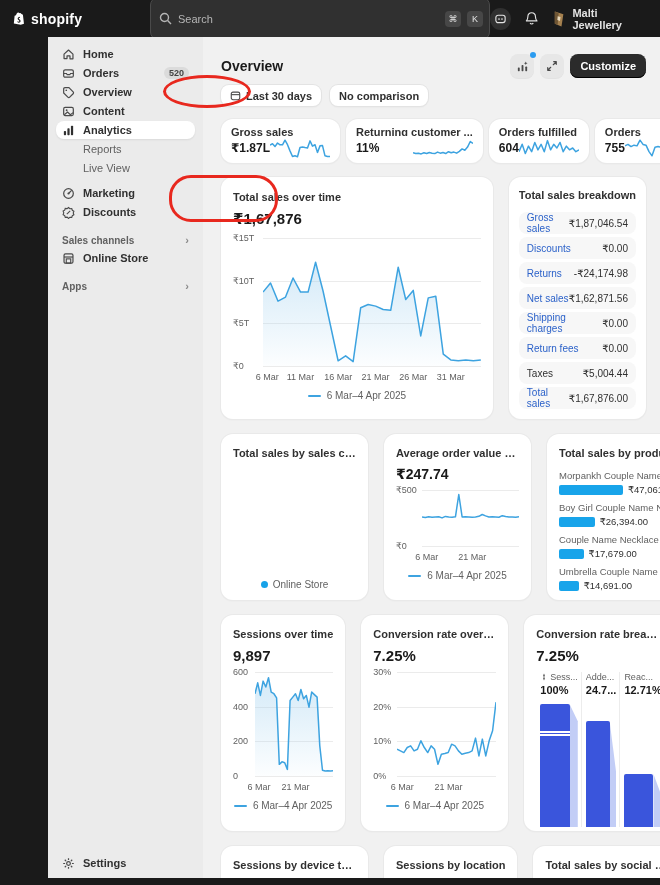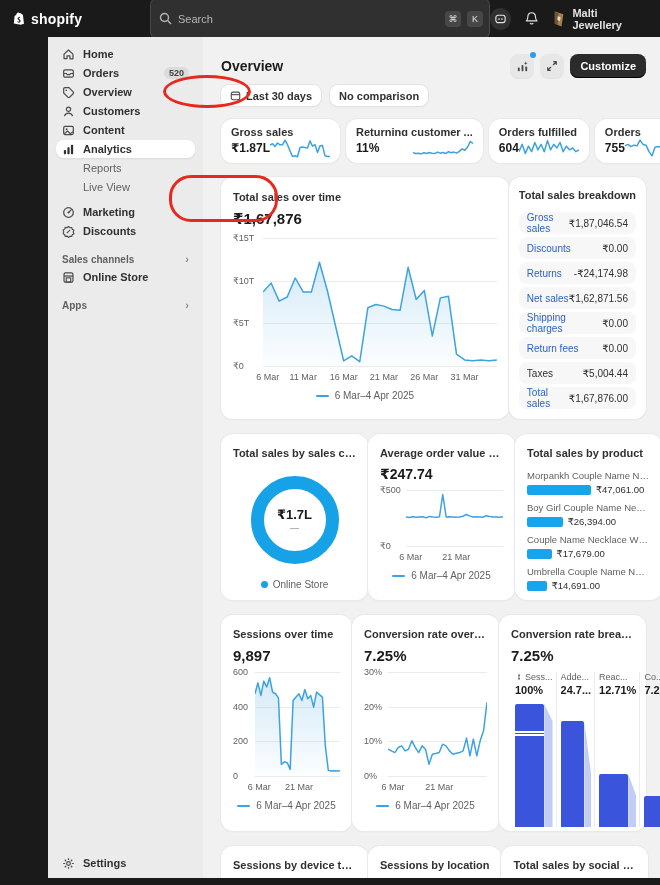--- a/index.html
+++ b/index.html
@@ -49,21 +49,21 @@
   
   .card { background:#fff; border-radius:12px; box-shadow:0 0 0 1px #e9e9e9,0 1px 2px rgba(0,0,0,.06); }
   .card-title { font-size:11px; font-weight:600; color:#303030; text-decoration:underline dotted #b5b5b5; text-underline-offset:3px; text-decoration-thickness:1px; display:inline-block; max-width:100%; white-space:nowrap; overflow:hidden; text-overflow:ellipsis; }
 
   .metrics-row { display:flex; gap:6px; margin-top:12px; }
   .metric-card { flex:1; height:44px; padding:7px 10px 5px 10px; display:flex; flex-direction:column; }
   .metric-bottom { display:flex; align-items:center; justify-content:space-between; margin-top:2px; }
   .metric-value { font-size:12px; font-weight:bold; color:#1a1a1a; }
   .spark { width:60px; height:20px; }
 
-  .row-grid { display:flex; margin-top:14px; }
+  .row-grid { display:flex; gap:16px; margin-top:14px; }
   .w-big { width:310px; } .w-sm { width:147px; }
 
   
   .bigchart-card { height:242px; padding:12px; }
   .big-value { font-size:15px; font-weight:bold; color:#1a1a1a; margin-top:3px; }
   .plotwrap { display:flex; margin-top:10px; }
   .ygut { width:30px; position:relative; font-size:9px; color:#616161; }
   .ygut span { position:absolute; left:0; transform:translateY(-50%); }
   .plot { flex:1; position:relative; }
   .gline { position:absolute; left:0; right:0; height:1px; background:#ebebeb; }
@@ -199,27 +199,20 @@
     </div>
     <div class="nav-item">
       <svg class="icn" viewBox="0 0 14 14">
           <path d="M7.5 1.8 12 6.3a1.4 1.4 0 0 1 0 2L8.3 12a1.4 1.4 0 0 1-2 0L1.8 7.5V3.2c0-.8.6-1.4 1.4-1.4z" fill="none" stroke="#4a4a4a" stroke-width="1.3"></path>
           <circle cx="4.6" cy="4.6" r="0.9" fill="#4a4a4a"></circle>
         </svg>
       <span class="nlabel">Overview</span>
     </div>
     <div class="nav-item">
       <svg class="icn" viewBox="0 0 14 14">
-          <circle cx="7" cy="4.6" r="2.3" fill="none" stroke="#4a4a4a" stroke-width="1.3"></circle>
-          <path d="M2.6 12c.6-2.2 2.3-3.3 4.4-3.3s3.8 1.1 4.4 3.3" fill="none" stroke="#4a4a4a" stroke-width="1.3"></path>
-        </svg>
-      <span class="nlabel">Customers</span>
-    </div>
-    <div class="nav-item">
-      <svg class="icn" viewBox="0 0 14 14">
           <rect x="1.8" y="2.6" width="10.4" height="8.8" rx="1.6" fill="none" stroke="#4a4a4a" stroke-width="1.3"></rect>
           <circle cx="5" cy="5.6" r="1" fill="#4a4a4a"></circle>
           <path d="M2.5 10.5 6 7.6l3 2.9 3-2.3" fill="none" stroke="#4a4a4a" stroke-width="1.2"></path>
         </svg>
       <span class="nlabel">Content</span>
     </div>
     <div class="nav-item active">
       <svg class="icn" viewBox="0 0 14 14">
           <rect x="2" y="7.5" width="2.4" height="4.5" rx="0.8" fill="#303030"></rect>
           <rect x="5.8" y="4.5" width="2.4" height="7.5" rx="0.8" fill="#303030"></rect>
@@ -423,26 +416,20 @@
               <span class="bd-label">Total sales</span>
               <span class="bd-value">₹1,67,876.00</span>
             </div>
           </div>
       </div>
     </div>
 
     <div class="row-grid" style="margin-top:15px">
       <div class="card w-sm sm-card">
         <span class="card-title">Total sales by sales channel</span>
-        <div class="donut-wrap">
-          <div class="donut">
-            <span class="donut-center">₹1.7L</span>
-            <span class="donut-sub">—</span>
-          </div>
-        </div>
         <div class="channel-legend">
             <i></i>
             <span>Online Store</span>
           </div>
       </div>
 
       <div class="card w-sm sm-card">
         <span class="card-title">Average order value over time</span>
         <div class="mid-value">₹247.74</div>
         <div class="plotwrap" style="margin-top:6px">

